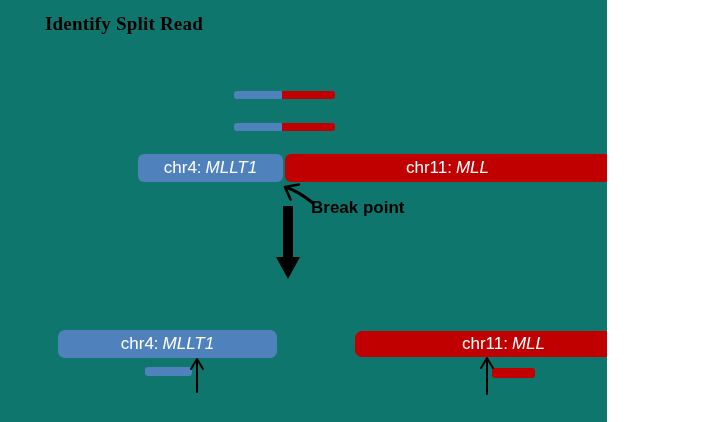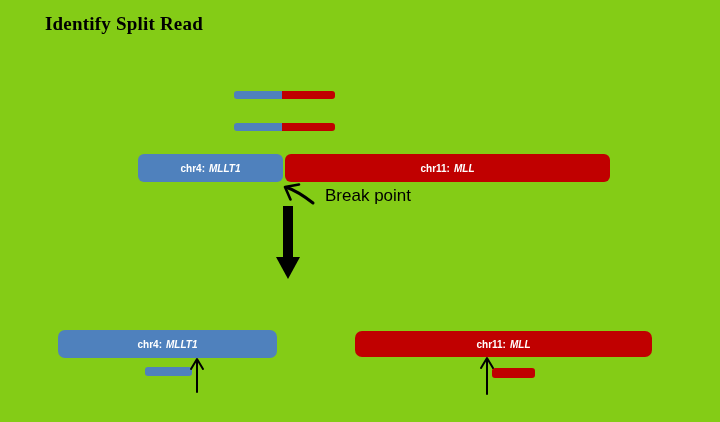--- a/index.html
+++ b/index.html
@@ -1,20 +1,20 @@
 <!DOCTYPE html>
 <html style="--chr4-blue: #4f81bd; --chr11-red: #c00000; --text-dark: #000000; --bar-text: #ffffff;"><head>
 <meta charset="utf-8">
 <style>
   html, body { margin: 0; padding: 0; background: #fff; }
   .canvas {
     position: relative;
-    width: 720px;
+    width: 607px;
     height: 422px;
-    background: #84cc16;
+    background: #0f766e;
     font-family: "Liberation Sans", sans-serif;
     overflow: hidden;
   }
   .title {
     position: absolute;
     left: 45px;
     top: 13px;
     margin: 0;
     font-family: "Liberation Serif", serif;
     font-weight: bold;
@@ -29,41 +29,40 @@
   .seg { height: 100%; }
   .seg.blue { width: 48px; background: var(--chr4-blue, #4f81bd); border-radius: 3px 0 0 3px; }
   .seg.red  { width: 53px; background: var(--chr11-red, #c00000); border-radius: 0 3px 3px 0; }
   
   .bar {
     position: absolute;
     display: flex;
     align-items: center;
     justify-content: center;
     color: var(--bar-text, #fff);
-    font-weight: bold;
-    font-size: 10px;
+    font-weight: normal;
+    font-size: 17px;
   }
   .bar .gene { font-style: italic; margin-left: 4px; }
   .fusion-blue { left: 138px; top: 154px; width: 145px; height: 28px; background: var(--chr4-blue, #4f81bd); border-radius: 6px; }
   .fusion-red  { left: 285px; top: 154px; width: 325px; height: 28px; background: var(--chr11-red, #c00000); border-radius: 6px; }
   .bottom-left  { left: 58px;  top: 330px; width: 219px; height: 28px; background: var(--chr4-blue, #4f81bd); border-radius: 7px; }
   .bottom-right { left: 355px; top: 331px; width: 297px; height: 26px; background: var(--chr11-red, #c00000); border-radius: 7px; }
   
   .mapped-blue { position: absolute; left: 145px; top: 367px; width: 47px; height: 9px;  background: var(--chr4-blue, #4f81bd); border-radius: 3px; }
   .mapped-red  { position: absolute; left: 492px; top: 368px; width: 43px; height: 10px; background: var(--chr11-red, #c00000); border-radius: 3px; }
   
   .break-label {
     position: absolute;
     left: 311px;
-    top: 186px;
-    font-weight: normal;
+    top: 198px;
+    font-weight: bold;
     font-size: 17px;
     color: var(--text-dark, #000);
     white-space: nowrap;
-    margin-left: 14px;
   }
   .caption {
     position: absolute;
     left: 318px;
     top: 226px;
     font-size: 15px;
     color: var(--text-dark, #2a2a2a);
     white-space: nowrap;
   }
   .arrow-overlay {

